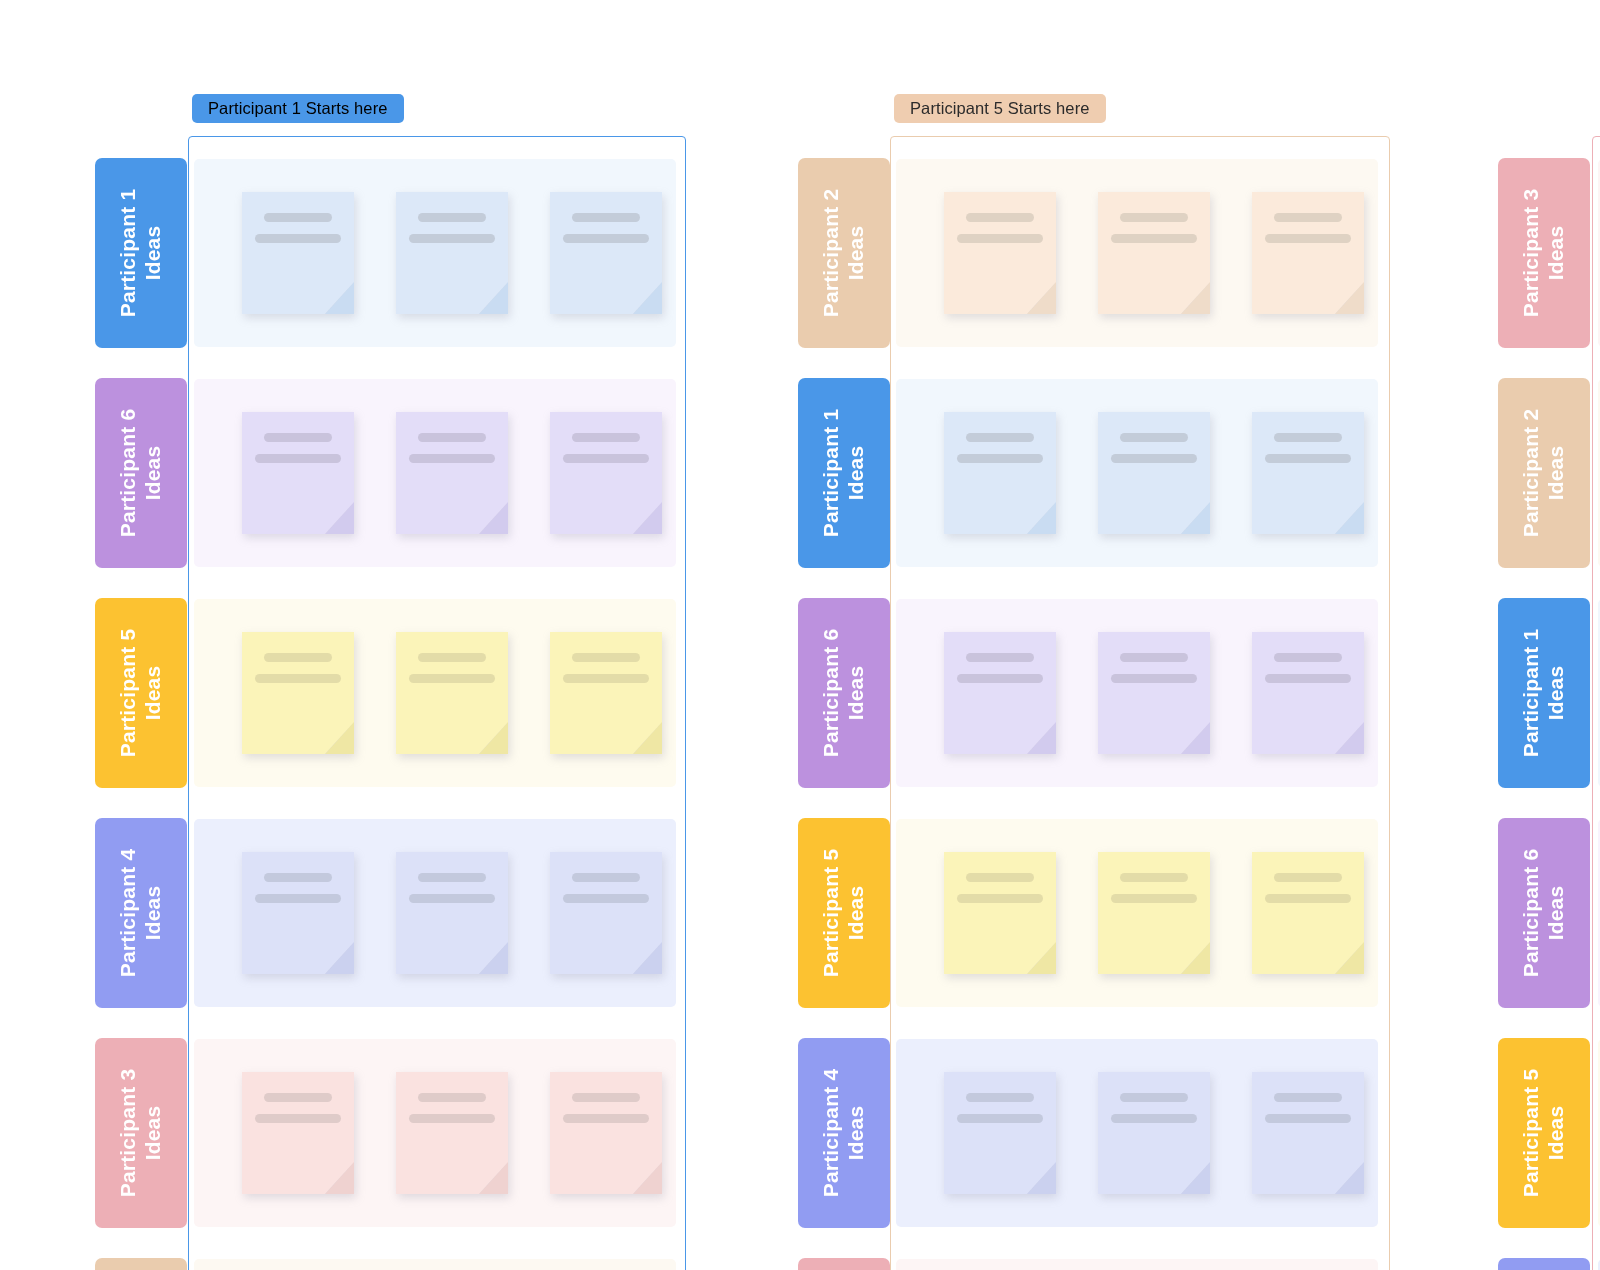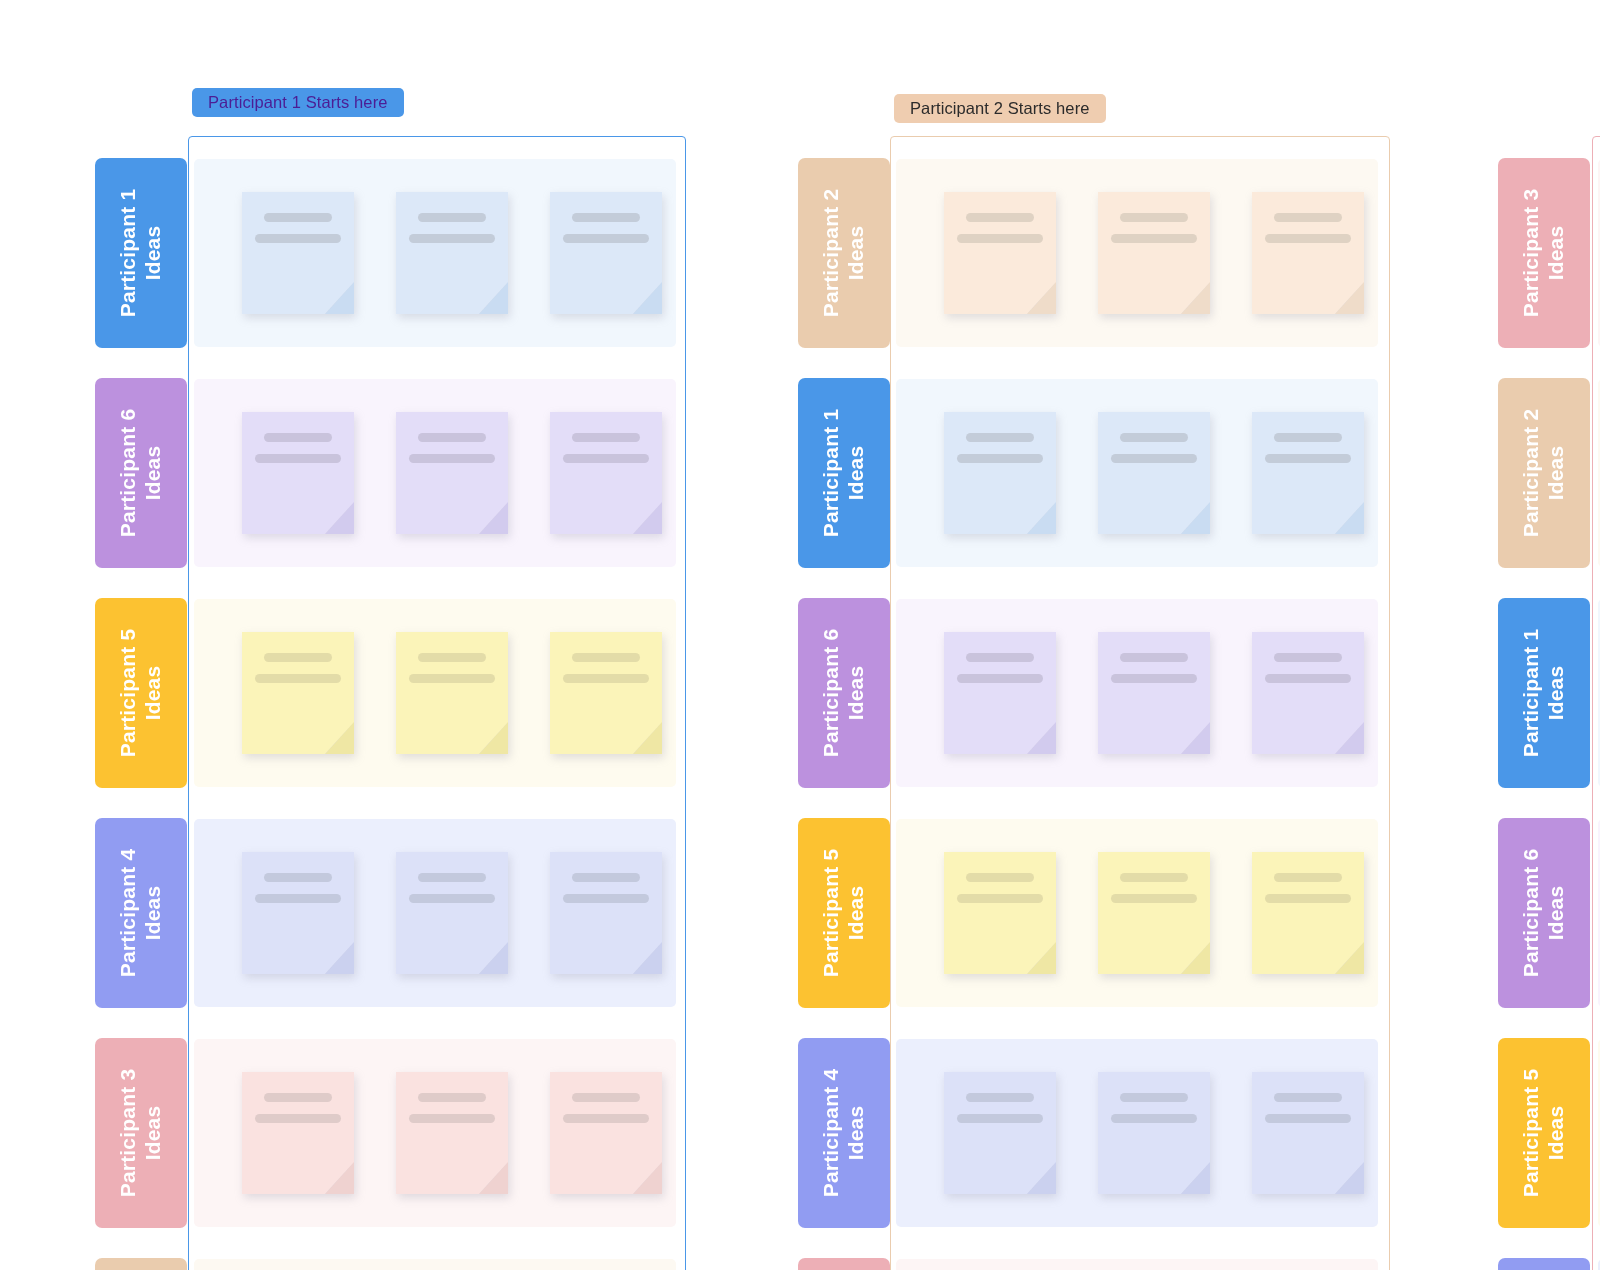--- a/index.html
+++ b/index.html
@@ -116,21 +116,21 @@
         <div class="label-inner"><span class="l1">Participant 5</span><span class="l2">Ideas</span></div>
       </div>
       <div class="label-tab" style="top: 818px; height: 190px; background: rgb(145, 156, 242);">
         <div class="label-inner"><span class="l1">Participant 4</span><span class="l2">Ideas</span></div>
       </div>
       <div class="label-tab" style="top: 1038px; height: 190px; background: rgb(237, 175, 182);">
         <div class="label-inner"><span class="l1">Participant 3</span><span class="l2">Ideas</span></div>
       </div>
       <div class="label-tab" style="top: 1258px; height: 190px; background: rgb(234, 204, 174);"></div>
     </div>
-    <div class="start-badge" style="left: 192px; top: 88px; background: rgb(74, 151, 232); color: #4c1d95;">Participant 1 Starts here</div>
+    <div class="start-badge" style="left: 192px; top: 94px; background: rgb(74, 151, 232); color: #000000;">Participant 1 Starts here</div>
     <div class="panel clip-right" style="left: 188px; top: 136px; width: 498px; height: 1160px; border-color: rgb(74, 151, 232);">
       <div class="rows">
         <div class="row-band" style="left: 5px; top: 22px; width: 482px; height: 188px; background: rgb(241, 247, 253);">
           <div class="cards" style="left: 48px;">
             <div class="note">
               <div class="paper" style="background: rgb(220, 232, 248);"></div>
               <div class="fold" style="background: rgb(201, 220, 242);"></div>
               <div class="bar bar1" style="background: rgb(195, 204, 217);"></div>
               <div class="bar bar2" style="background: rgb(195, 204, 217);"></div>
             </div>
@@ -250,21 +250,21 @@
         <div class="label-inner"><span class="l1">Participant 6</span><span class="l2">Ideas</span></div>
       </div>
       <div class="label-tab" style="top: 818px; height: 190px; background: rgb(252, 194, 49);">
         <div class="label-inner"><span class="l1">Participant 5</span><span class="l2">Ideas</span></div>
       </div>
       <div class="label-tab" style="top: 1038px; height: 190px; background: rgb(145, 156, 242);">
         <div class="label-inner"><span class="l1">Participant 4</span><span class="l2">Ideas</span></div>
       </div>
       <div class="label-tab" style="top: 1258px; height: 190px; background: rgb(237, 175, 182);"></div>
     </div>
-    <div class="start-badge" style="left: 894px; top: 94px; background: rgb(239, 205, 176); color: rgb(43, 43, 43);">Participant 2 Starts here</div>
+    <div class="start-badge" style="left: 894px; top: 94px; background: rgb(239, 205, 176); color: rgb(43, 43, 43);">Participant 5 Starts here</div>
     <div class="panel clip-right" style="left: 890px; top: 136px; width: 500px; height: 1160px; border-color: rgb(234, 204, 174);">
       <div class="rows">
         <div class="row-band" style="left: 5px; top: 22px; width: 482px; height: 188px; background: rgb(253, 249, 242);">
           <div class="cards" style="left: 48px;">
             <div class="note">
               <div class="paper" style="background: rgb(251, 234, 219);"></div>
               <div class="fold" style="background: rgb(239, 220, 201);"></div>
               <div class="bar bar1" style="background: rgb(223, 210, 195);"></div>
               <div class="bar bar2" style="background: rgb(223, 210, 195);"></div>
             </div>

